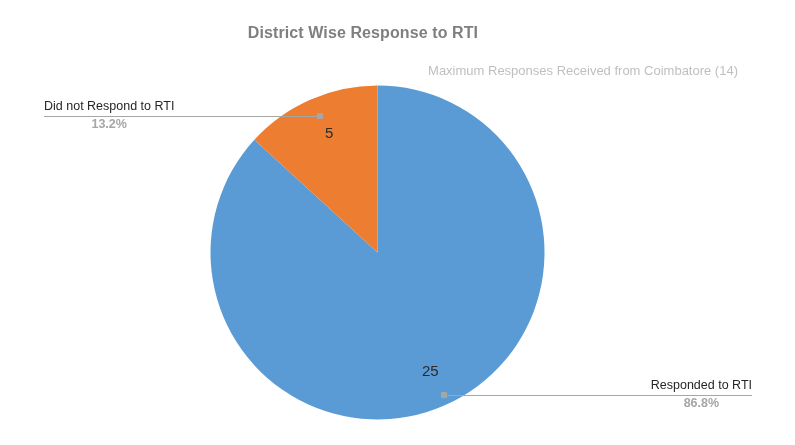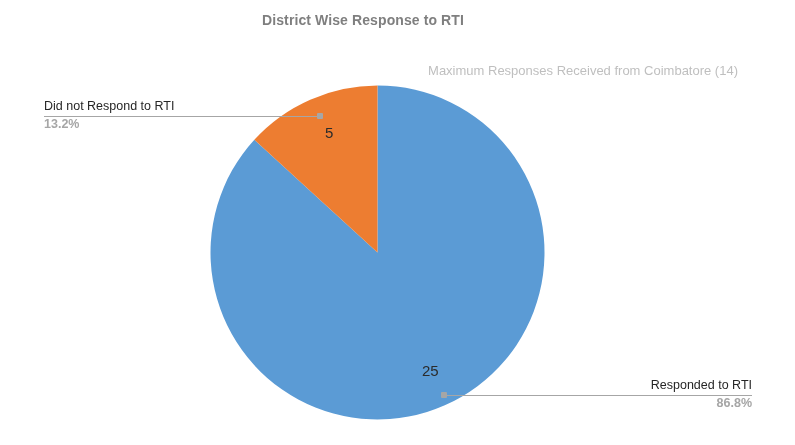--- a/index.html
+++ b/index.html
@@ -20,24 +20,24 @@
     position: absolute;
     left: 0; top: 0;
     width: 795px;
     height: 445px;
   }
 
   
   .chart-title {
     position: absolute;
     left: 0;
-    top: 12px;
+    top: 24px;
     width: 726px;
     text-align: center;
-    font-size: 14px;
+    font-size: 16px;
     font-weight: bold;
     color: #7f7f7f;
     letter-spacing: 0.1px;
     white-space: nowrap;
   }
   .chart-subtitle {
     position: absolute;
     right: 57px;
     top: 63px;
     font-size: 13px;
@@ -76,20 +76,21 @@
     color: #262626;
     line-height: 15px;
     display: block;
   }
   .callout .pct {
     font-size: 12.5px;
     font-weight: bold;
     color: #a6a6a6;
     line-height: 15px;
     display: block;
+    text-align: center;
   }
 
   .callout-left { left: 44px; top: 99px; text-align: left; }
   .callout-left .pct { padding-top: 3px; }
 
   .callout-right { right: 43px; top: 378px; text-align: right; }
   .callout-right .pct { padding-top: 3px; }
 
   
   .leader {

